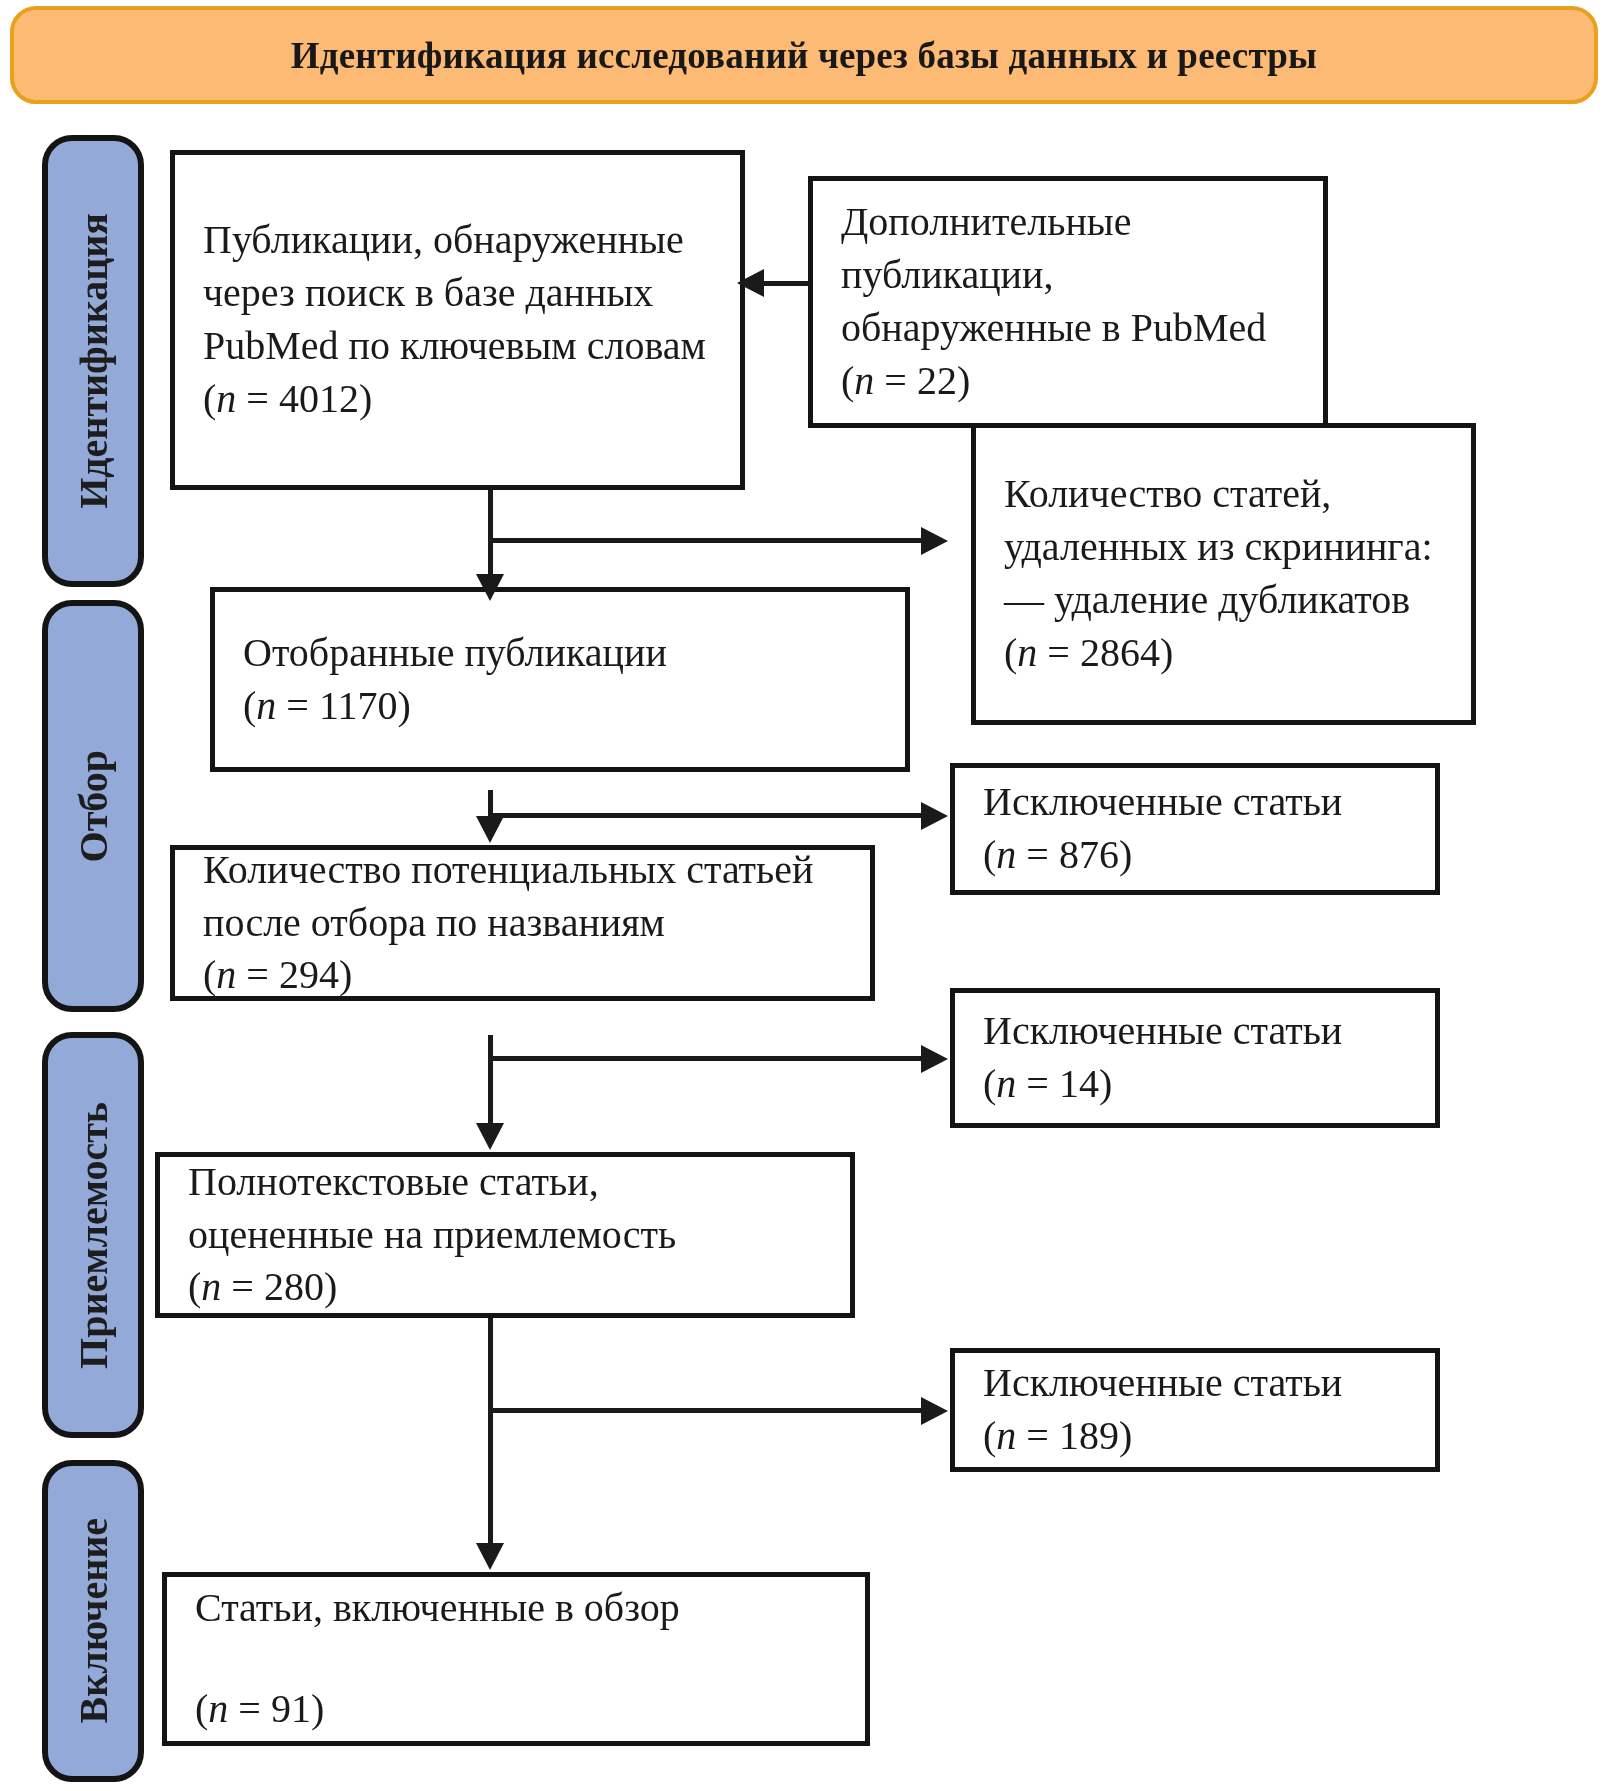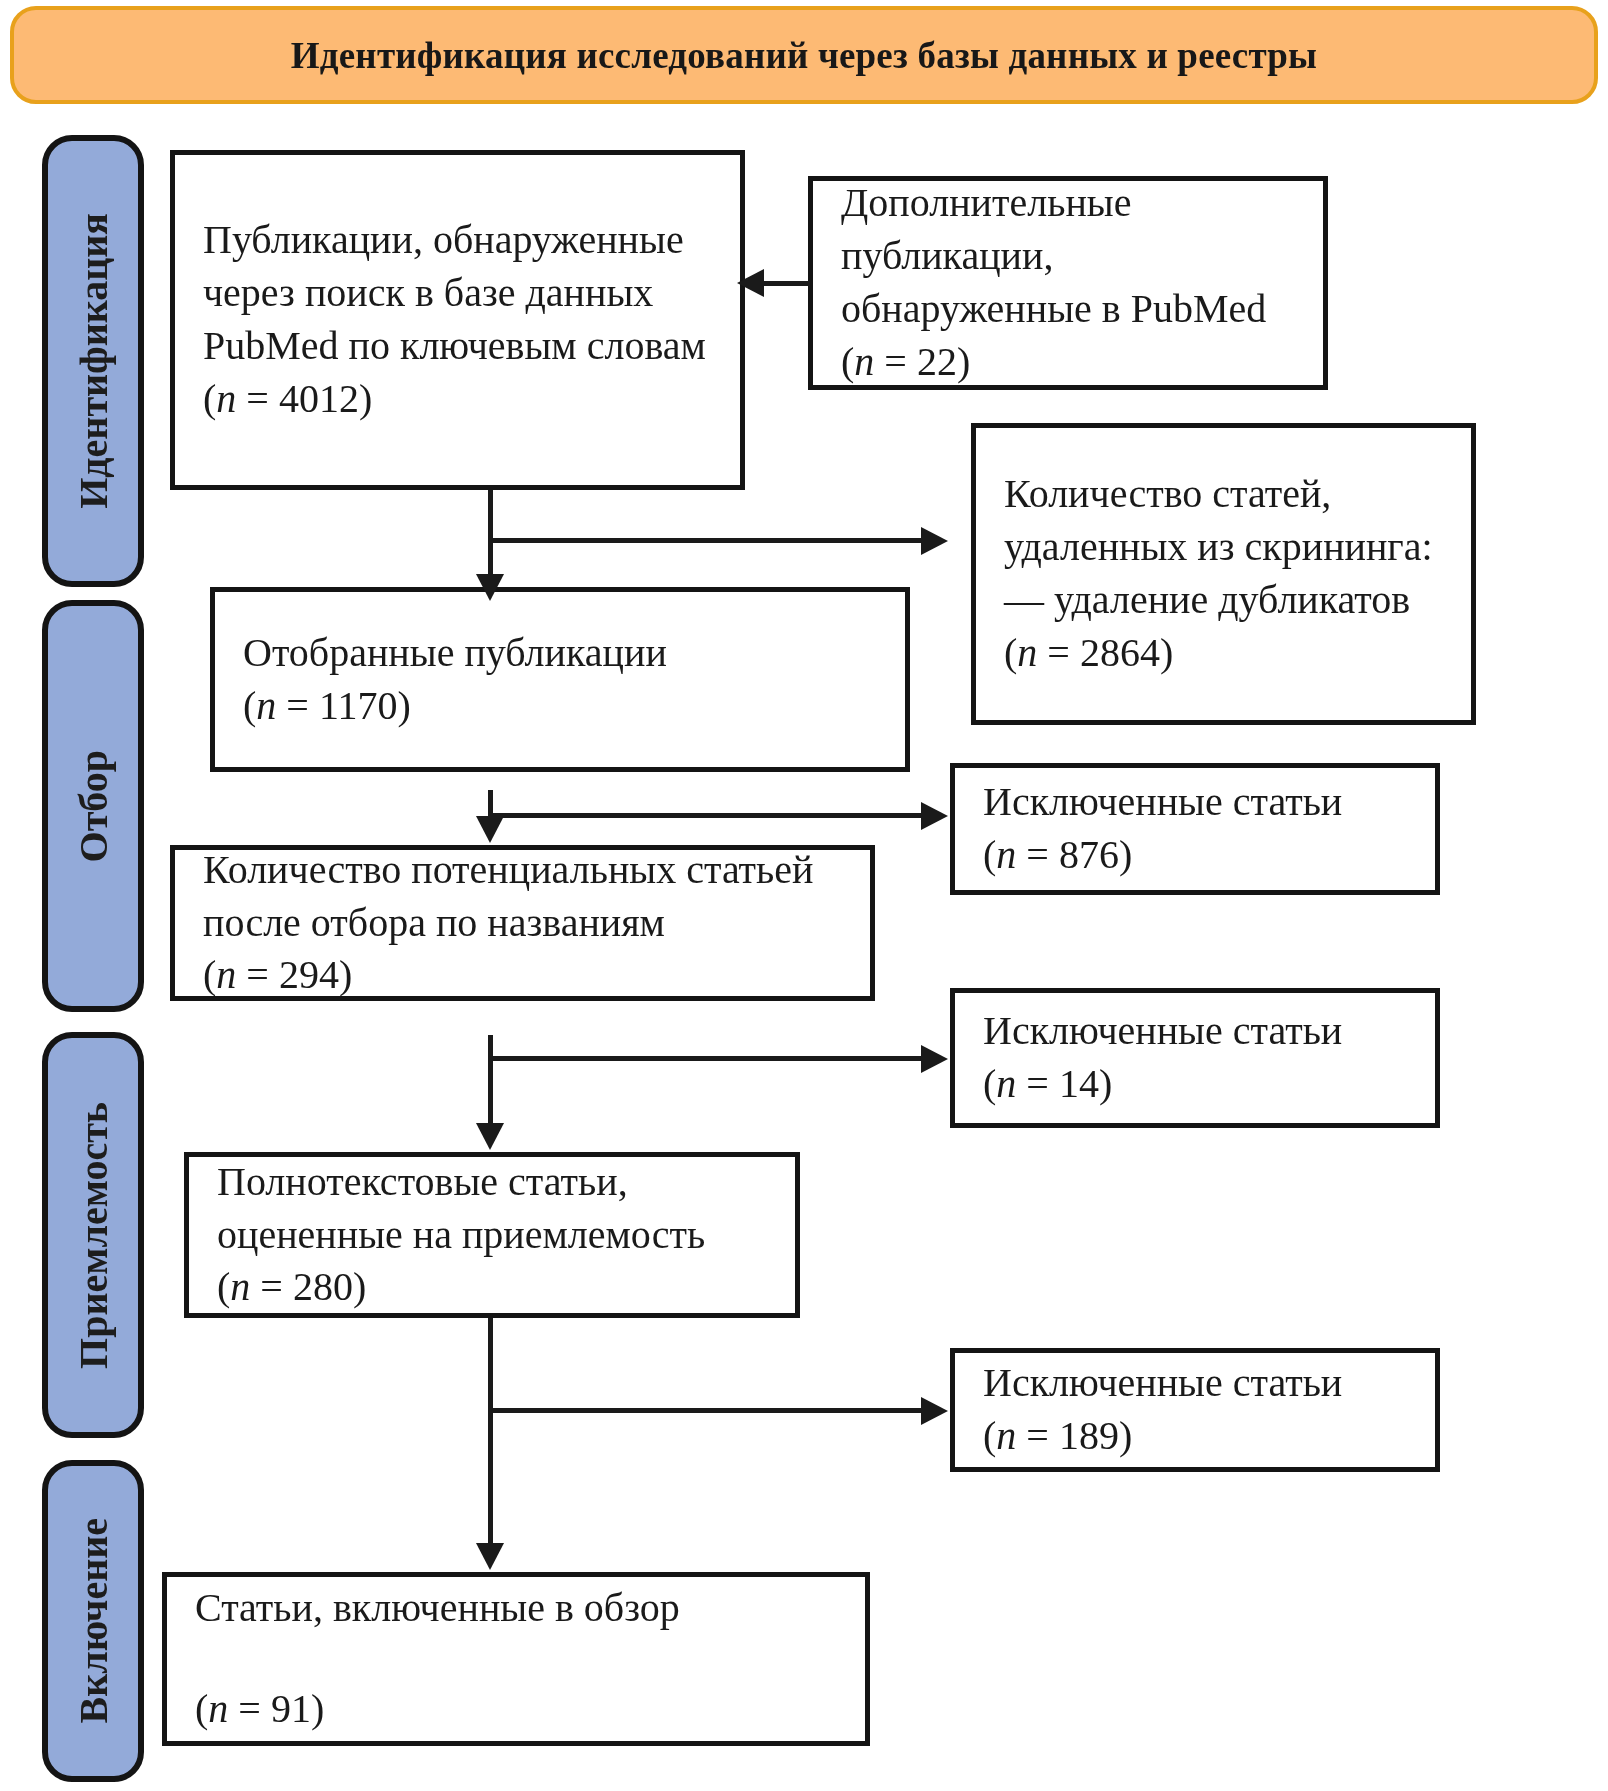--- a/index.html
+++ b/index.html
@@ -48,27 +48,27 @@
     position:absolute;
     background:#ffffff;
     border:5px solid #141414;
     box-sizing:border-box;
     display:flex;flex-direction:column;justify-content:center;
     padding:6px 10px 6px 28px;
   }
   .line{display:block;font-size:40px;line-height:1.32;white-space:nowrap;}
   .nline i{font-style:italic;}
   .box-a{left:170px;top:150px;width:575px;height:340px;}
-  .box-b{left:808px;top:176px;width:520px;height:214px;}
+  .box-b{left:808px;top:176px;width:520px;height:252px;}
   .box-c{left:971px;top:423px;width:505px;height:302px;}
   .box-d{left:170px;top:587px;width:700px;height:185px;margin-left:40px;}
   .box-e{left:950px;top:763px;width:490px;height:132px;}
   .box-f{left:170px;top:845px;width:705px;height:156px;}
   .box-g{left:950px;top:988px;width:490px;height:140px;}
-  .box-h{left:184px;top:1152px;width:616px;height:166px;}
+  .box-h{left:155px;top:1152px;width:700px;height:166px;}
   .box-i{left:950px;top:1348px;width:490px;height:124px;}
   .box-j{left:162px;top:1572px;width:708px;height:174px;gap:48px;}
   
   .hline,.vline{position:absolute;background:#1a1a1a;}
   .hline{height:5px;}
   .vline{width:5px;}
   .arr{position:absolute;width:0;height:0;}
   .arr-down{border-left:14px solid transparent;border-right:14px solid transparent;border-top:27px solid #1a1a1a;}
   .arr-right{border-top:14px solid transparent;border-bottom:14px solid transparent;border-left:27px solid #1a1a1a;}
   .arr-left{border-top:14px solid transparent;border-bottom:14px solid transparent;border-right:27px solid #1a1a1a;}

